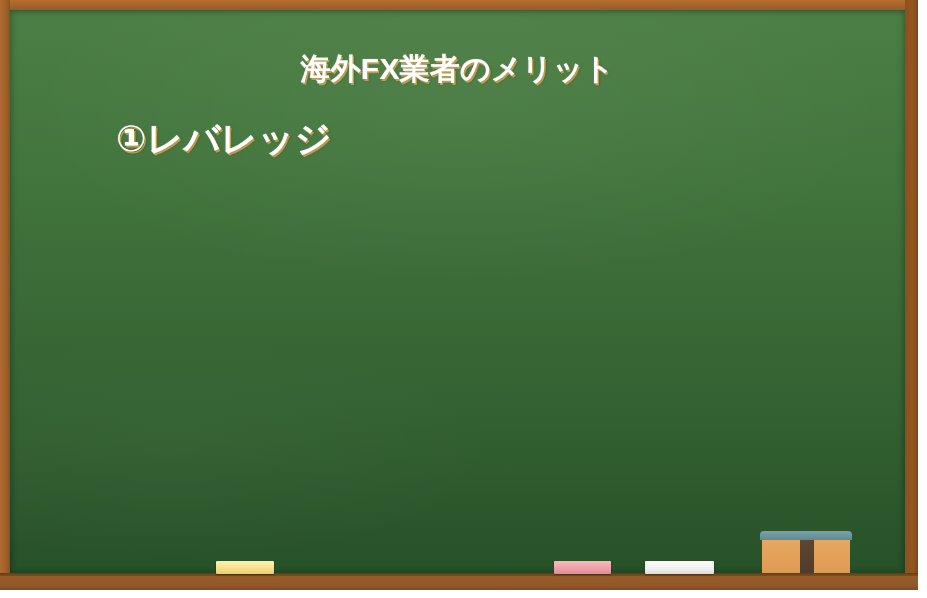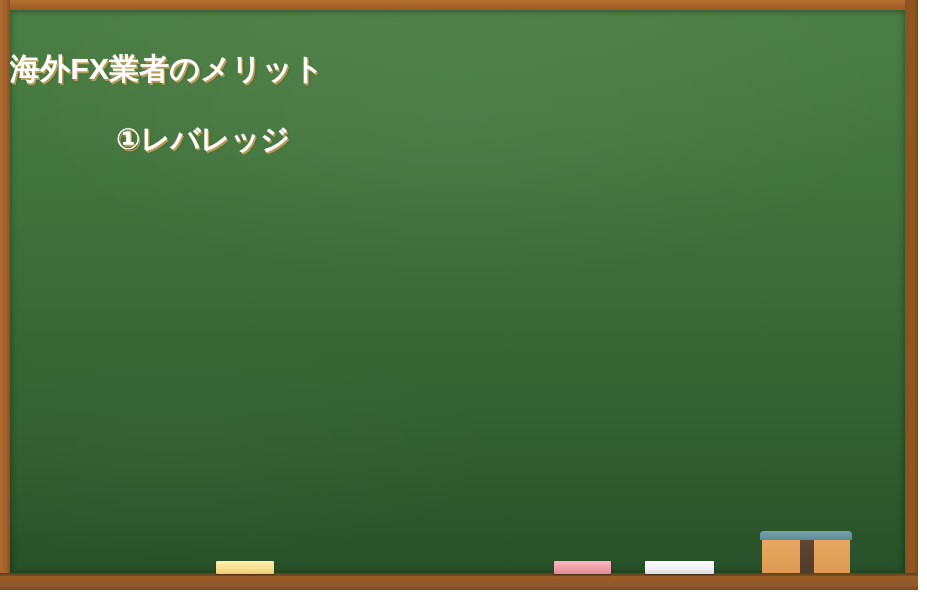--- a/index.html
+++ b/index.html
@@ -161,31 +161,32 @@
     text-shadow:
       1.5px 1.5px 0 rgba(200,165,90,0.85),
       2.5px 2px 2px rgba(90,70,20,0.35),
       0 0 1px rgba(255,255,255,0.6);
   }
   .board-title {
     position: absolute;
     left: 0;
     top: 40px;
     width: 895px;
+    text-align: center;
     font-size: 30px;
     line-height: 38px;
   }
   .board-lines {
     position: absolute;
     left: 106px;
     top: 98px;
     width: 760px;
   }
   .board-line {
-    font-size: 29px;
+    font-size: 36px;
     line-height: 62px;
     height: 62px;
   }
   .board-line.spacer {
     height: 62px;
   }
 </style>
 </head>
 <body>
 

